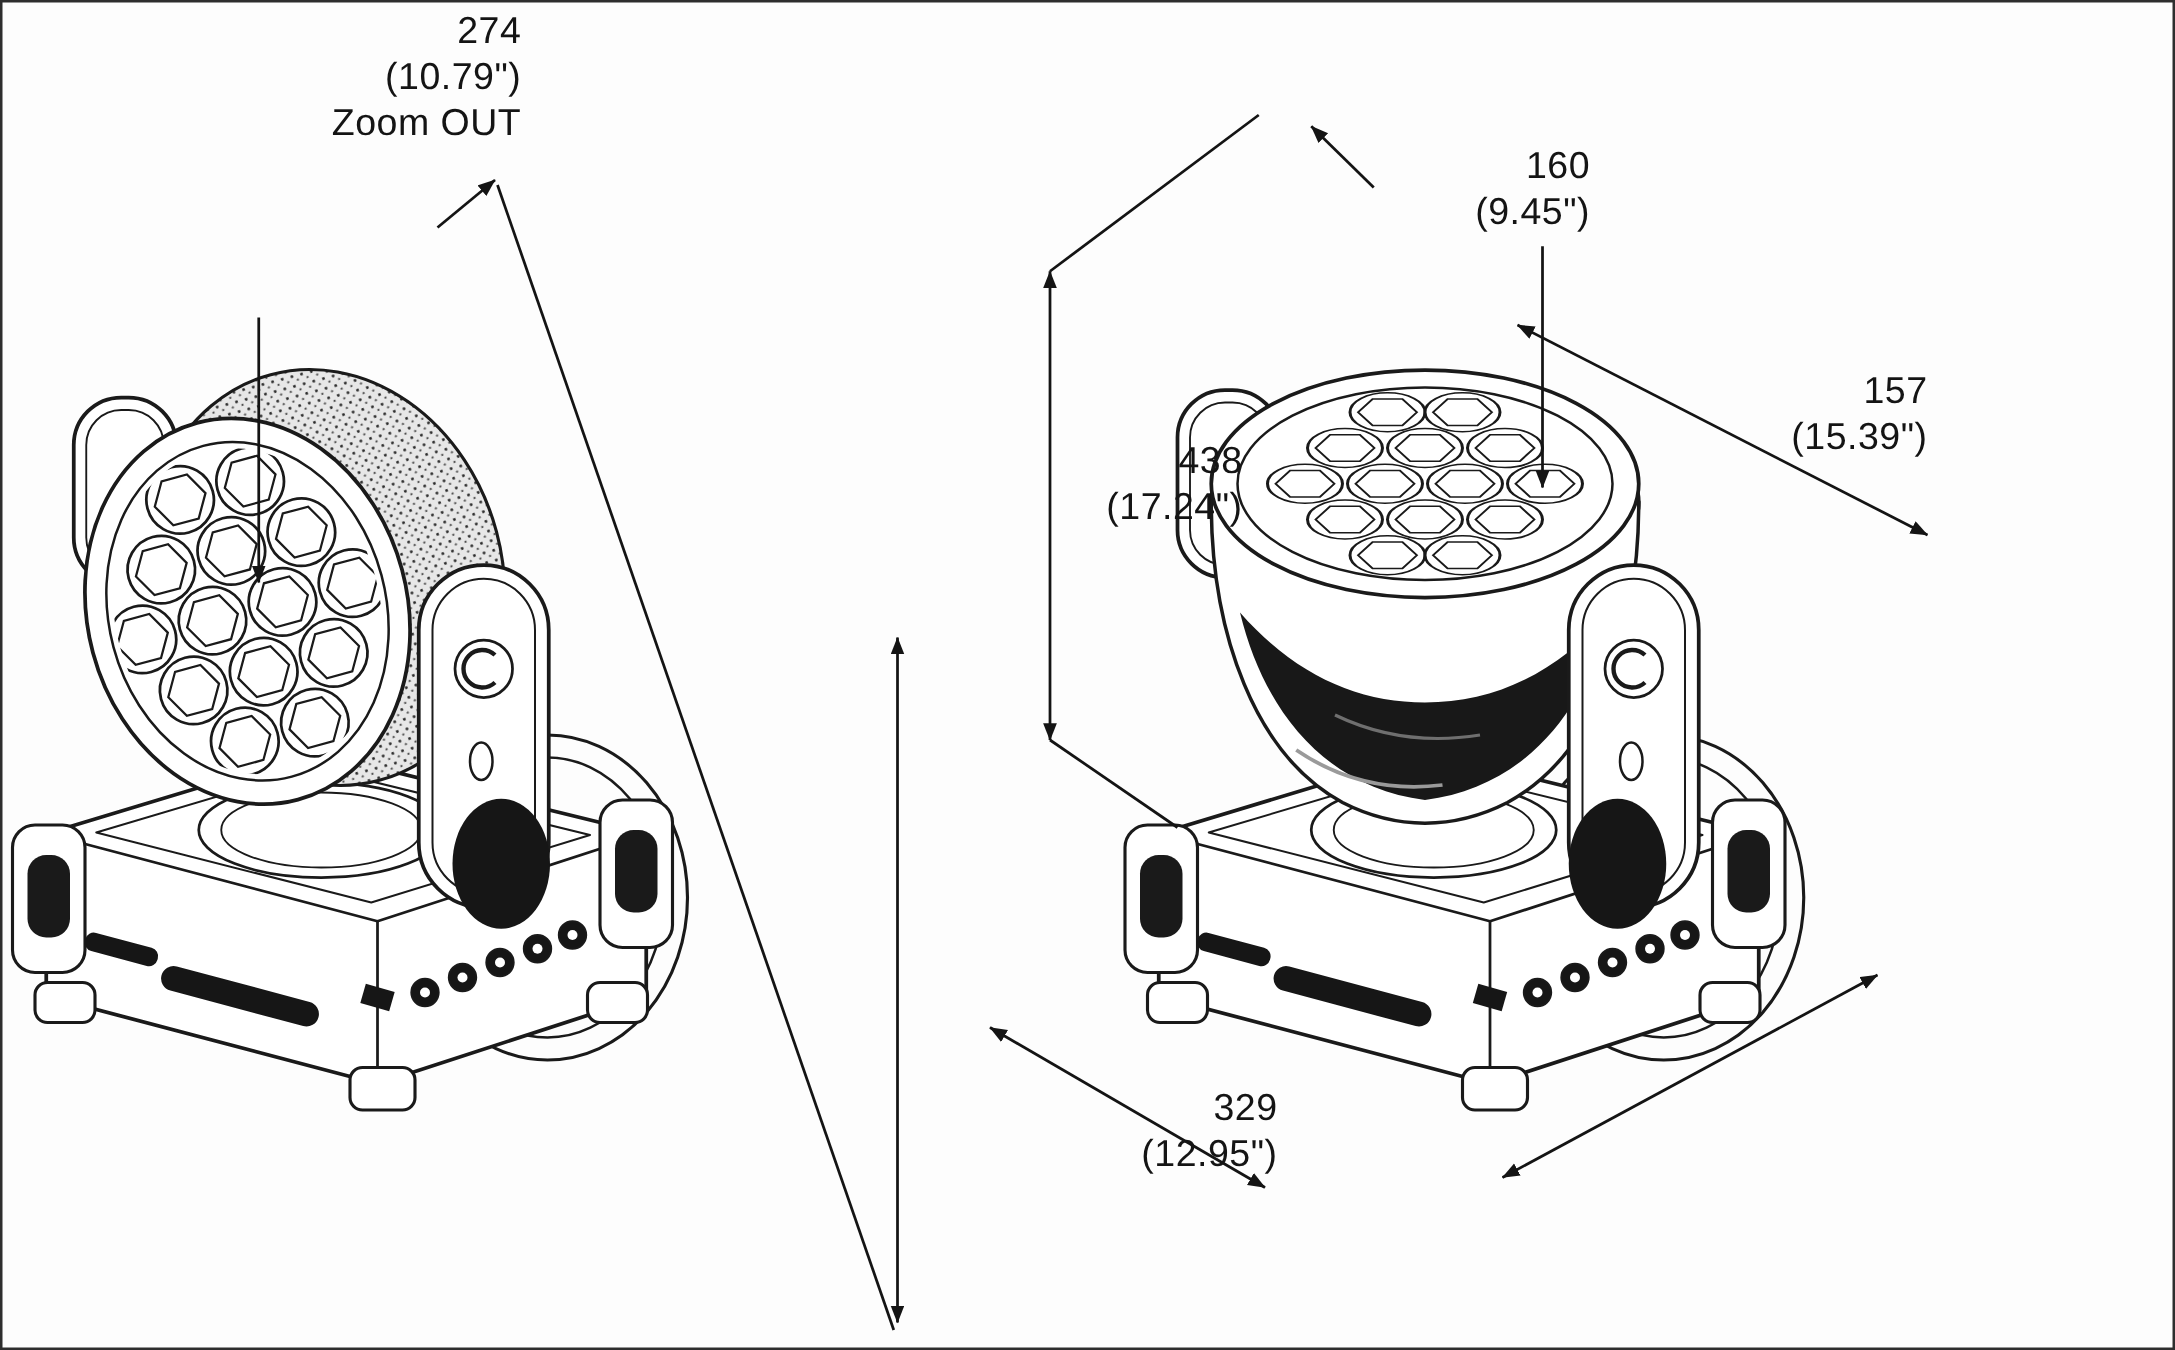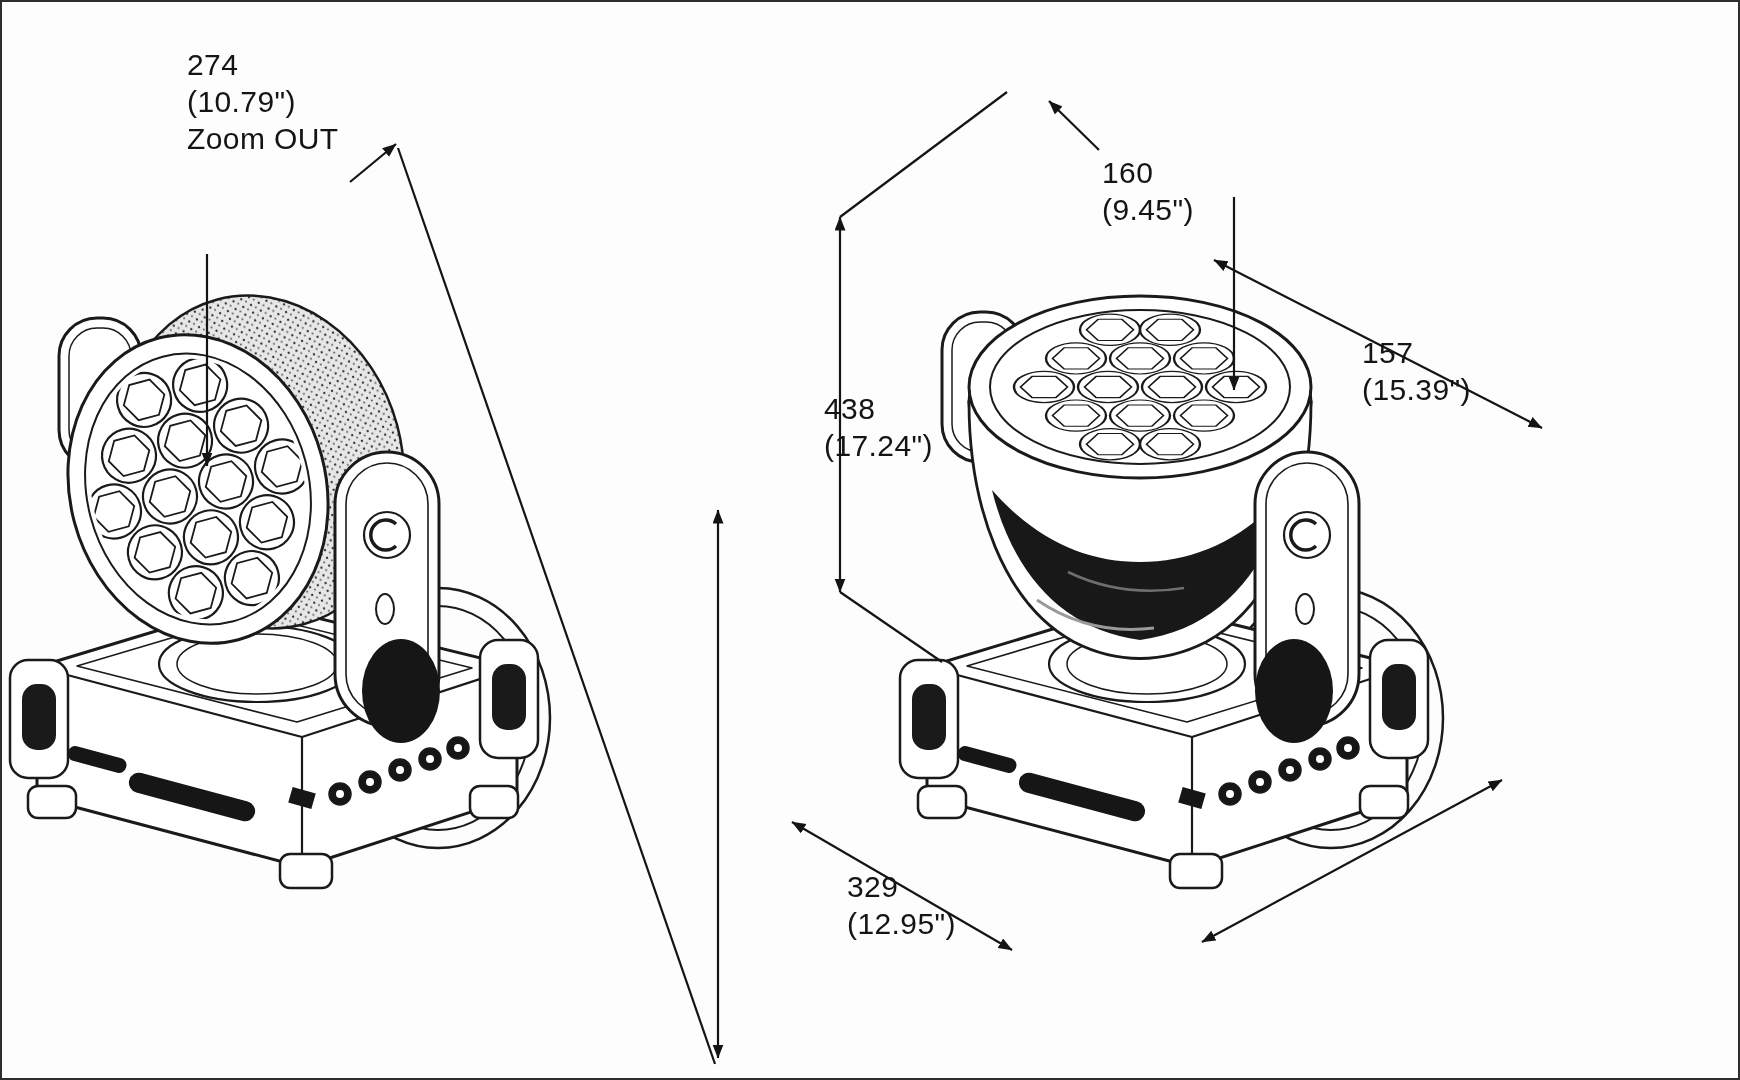--- a/index.html
+++ b/index.html
@@ -11,24 +11,23 @@
     box-sizing:border-box;
     overflow:hidden;
     font-family:"Liberation Sans", sans-serif;
   }
   .drawing{position:absolute;left:0;top:0;}
   .dim{
     position:absolute;
     font-size:30px;
     line-height:37px;
     color:#141414;
-    text-align:left;
+    text-align:right;
     letter-spacing:.4px;
     white-space:nowrap;
-    margin-top:40px;
   }
   .dim span{display:block;}
 </style>
 </head>
 <body>
 
 <div class="stage">
 
 <svg class="drawing" width="1740" height="1080" viewBox="0 0 1740 1080">
   <defs>
@@ -232,19 +231,19 @@
 <div class="dim" style="left:1100px;top:112px;width:170px">
   <span>160</span>
   <span>(9.45")</span>
 </div>
 
 <div class="dim" style="left:1360px;top:292px;width:180px">
   <span>157</span>
   <span>(15.39")</span>
 </div>
 
-<div class="dim" style="left:845px;top:826px;width:175px">
+<div class="dim" style="left:845px;top:866px;width:175px">
   <span>329</span>
   <span>(12.95")</span>
 </div>
 
 
 </div>
 
 </body></html>

